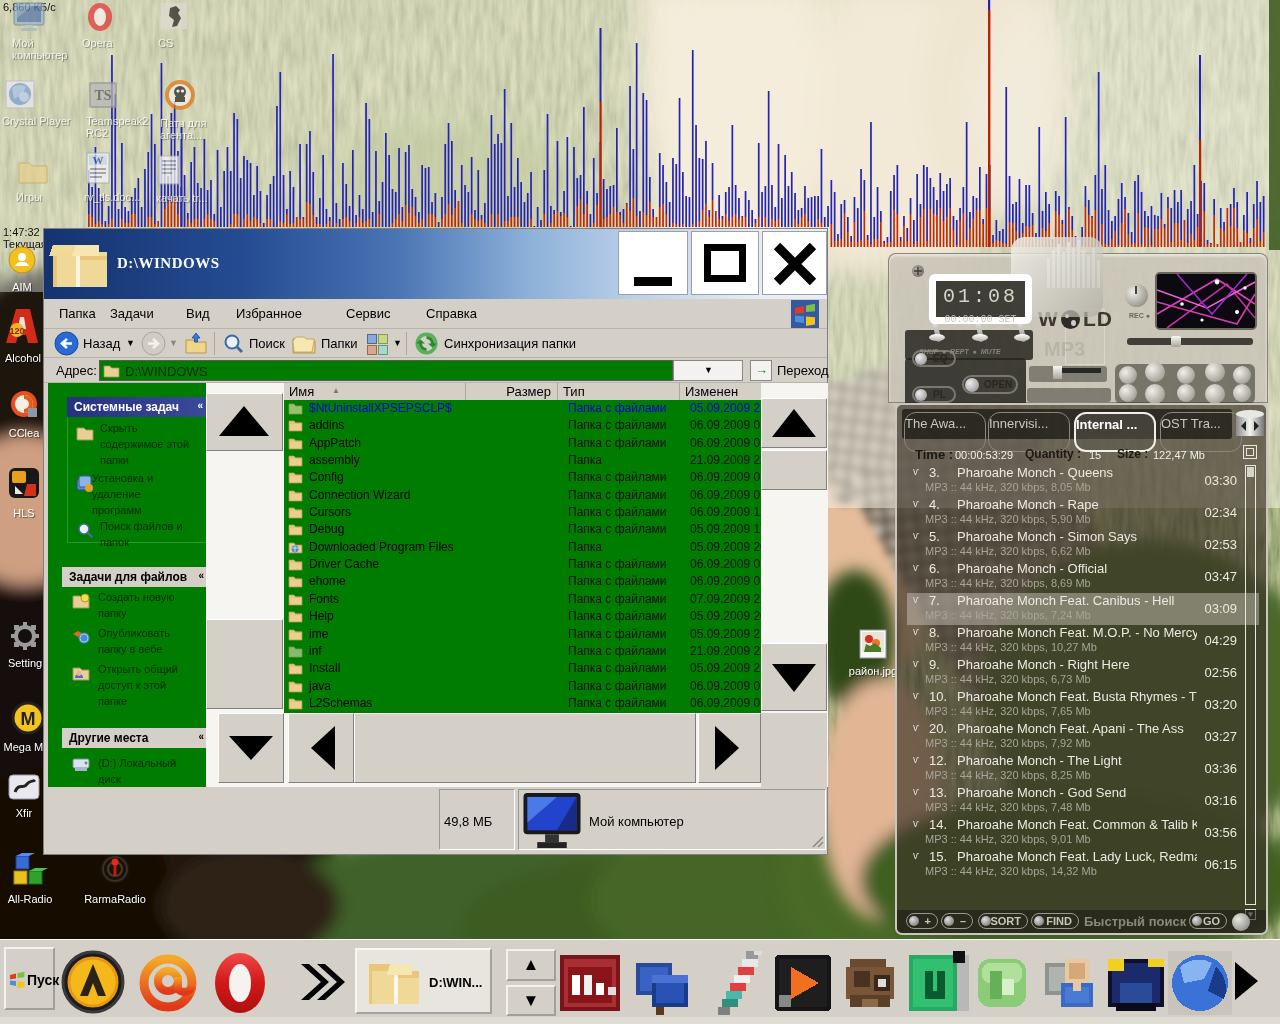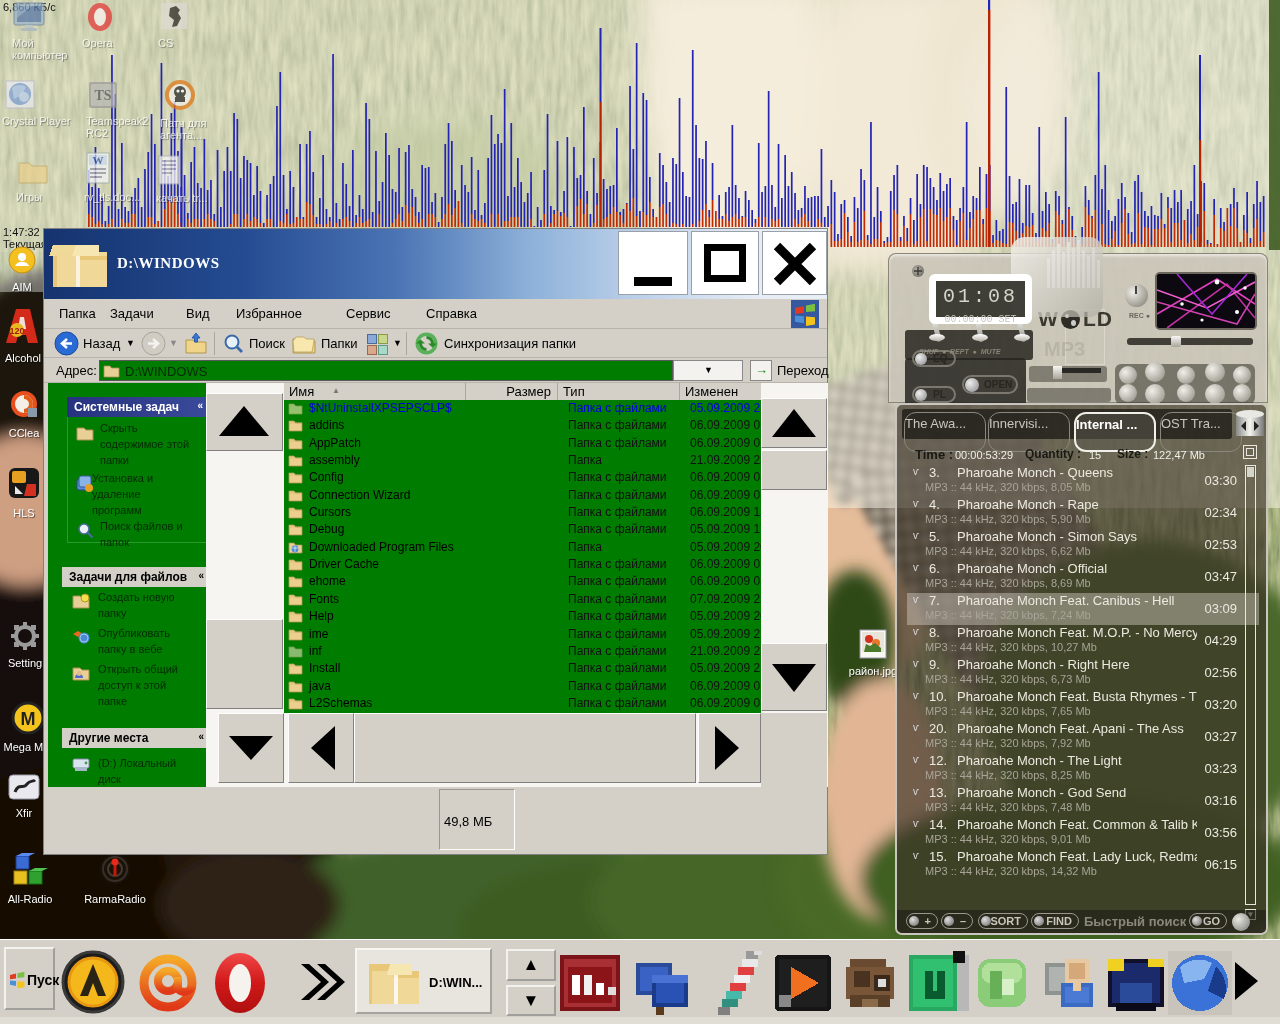--- a/index.html
+++ b/index.html
@@ -1085,21 +1085,21 @@
 <span class="chk">ѵ</span>
         <span class="tnum">20.</span>
         <span class="ttl">Pharoahe Monch Feat. Apani - The Ass</span>
         <span class="tdur">03:27</span>
 <div class="tinfo">MP3 :: 44 kHz, 320 kbps, 7,92 Mb</div>
       </div>
       <div class="trk" style="top:348px">
 <span class="chk">ѵ</span>
         <span class="tnum">12.</span>
         <span class="ttl">Pharoahe Monch - The Light</span>
-        <span class="tdur">03:23</span>
+        <span class="tdur">03:36</span>
 <div class="tinfo">MP3 :: 44 kHz, 320 kbps, 8,25 Mb</div>
       </div>
       <div class="trk" style="top:380px">
 <span class="chk">ѵ</span>
         <span class="tnum">13.</span>
         <span class="ttl">Pharoahe Monch - God Send</span>
         <span class="tdur">03:16</span>
 <div class="tinfo">MP3 :: 44 kHz, 320 kbps, 7,48 Mb</div>
       </div>
       <div class="trk" style="top:412px">
@@ -1504,20 +1504,34 @@
    <div class="abs" style="left:148px;top:0px;width:342px;height:70px;background:#d4d0c8;border:1px solid #fff;border-right-color:#808080;border-bottom-color:#808080"></div>
    <div class="abs" style="left:492px;top:0px;width:63px;height:70px;background:#d4d0c8;border:1px solid #fff;border-right-color:#808080;border-bottom-color:#808080"><svg width="61" height="68" viewBox="0 0 61 68">
             <path d="M40 34 L16 12 L16 56 Z" fill="#000"></path>
           </svg></div>
  </div>
 
  <div class="abs" style="left:3px;top:558px;width:779px;height:65px;background:#d4d0c8">
    <div class="abs" style="left:392px;top:2px;width:76px;height:61px;border:1px solid #989890;border-bottom-color:#fff;border-right-color:#fff">
           <span class="abs" style="left:4px;top:24px">49,8 МБ</span>
         </div>
+   <div class="abs" style="left:471px;top:2px;width:308px;height:61px;border:1px solid #989890;border-bottom-color:#fff;border-right-color:#fff">
+     <svg class="abs" style="left:2px;top:1px" width="62" height="59" viewBox="0 0 31 30">
+            <rect x="1" y="1" width="29" height="21" rx="2" fill="#1a1a1a"></rect>
+            <rect x="3" y="3" width="25" height="17" fill="#2244cc"></rect>
+            <path d="M3 3 L18 3 L3 16 Z" fill="#4a7ae8"></path>
+            <path d="M28 3 l0 17 -10 0 z" fill="#1a2a88"></path>
+            <rect x="12" y="22" width="7" height="4" fill="#333"></rect>
+            <rect x="8" y="26" width="15" height="3" fill="#222"></rect>
+          </svg>
+     <span class="abs" style="left:70px;top:24px">Мой компьютер</span>
+     <svg class="abs" style="right:1px;bottom:1px" width="14" height="14">
+            <path d="M13 3 L3 13 M13 8 L8 13" stroke="#8a8880" stroke-width="1.5"></path>
+          </svg>
+   </div>
  </div>
 </div>
 
 <div class="abs" style="left:0;top:939px;width:1280px;height:85px;background:#d4d0c8;border-top:1px solid #fff">
   <div class="abs" style="left:4px;top:7px;width:51px;height:63px;background:#d4d0c8;border:2px outset #f4f2ee">
     <svg class="abs" style="left:3px;top:22px" width="17" height="17" viewBox="0 0 17 17">
           <path d="M1 4 l6 -1.4 v5 l-6 0.7 z" fill="#e03a24"></path>
           <path d="M8.4 2.3 l7 -1.6 v5.5 l-7 0.8 z" fill="#7bc043"></path>
           <path d="M1 9.5 l6 0.5 v5 l-6 -1.2 z" fill="#4a90d9"></path>
           <path d="M8.4 10.2 l7 0.6 v5.4 l-7 1.2 z" ffill="#f4c41c" fill="#f4c41c"></path>

